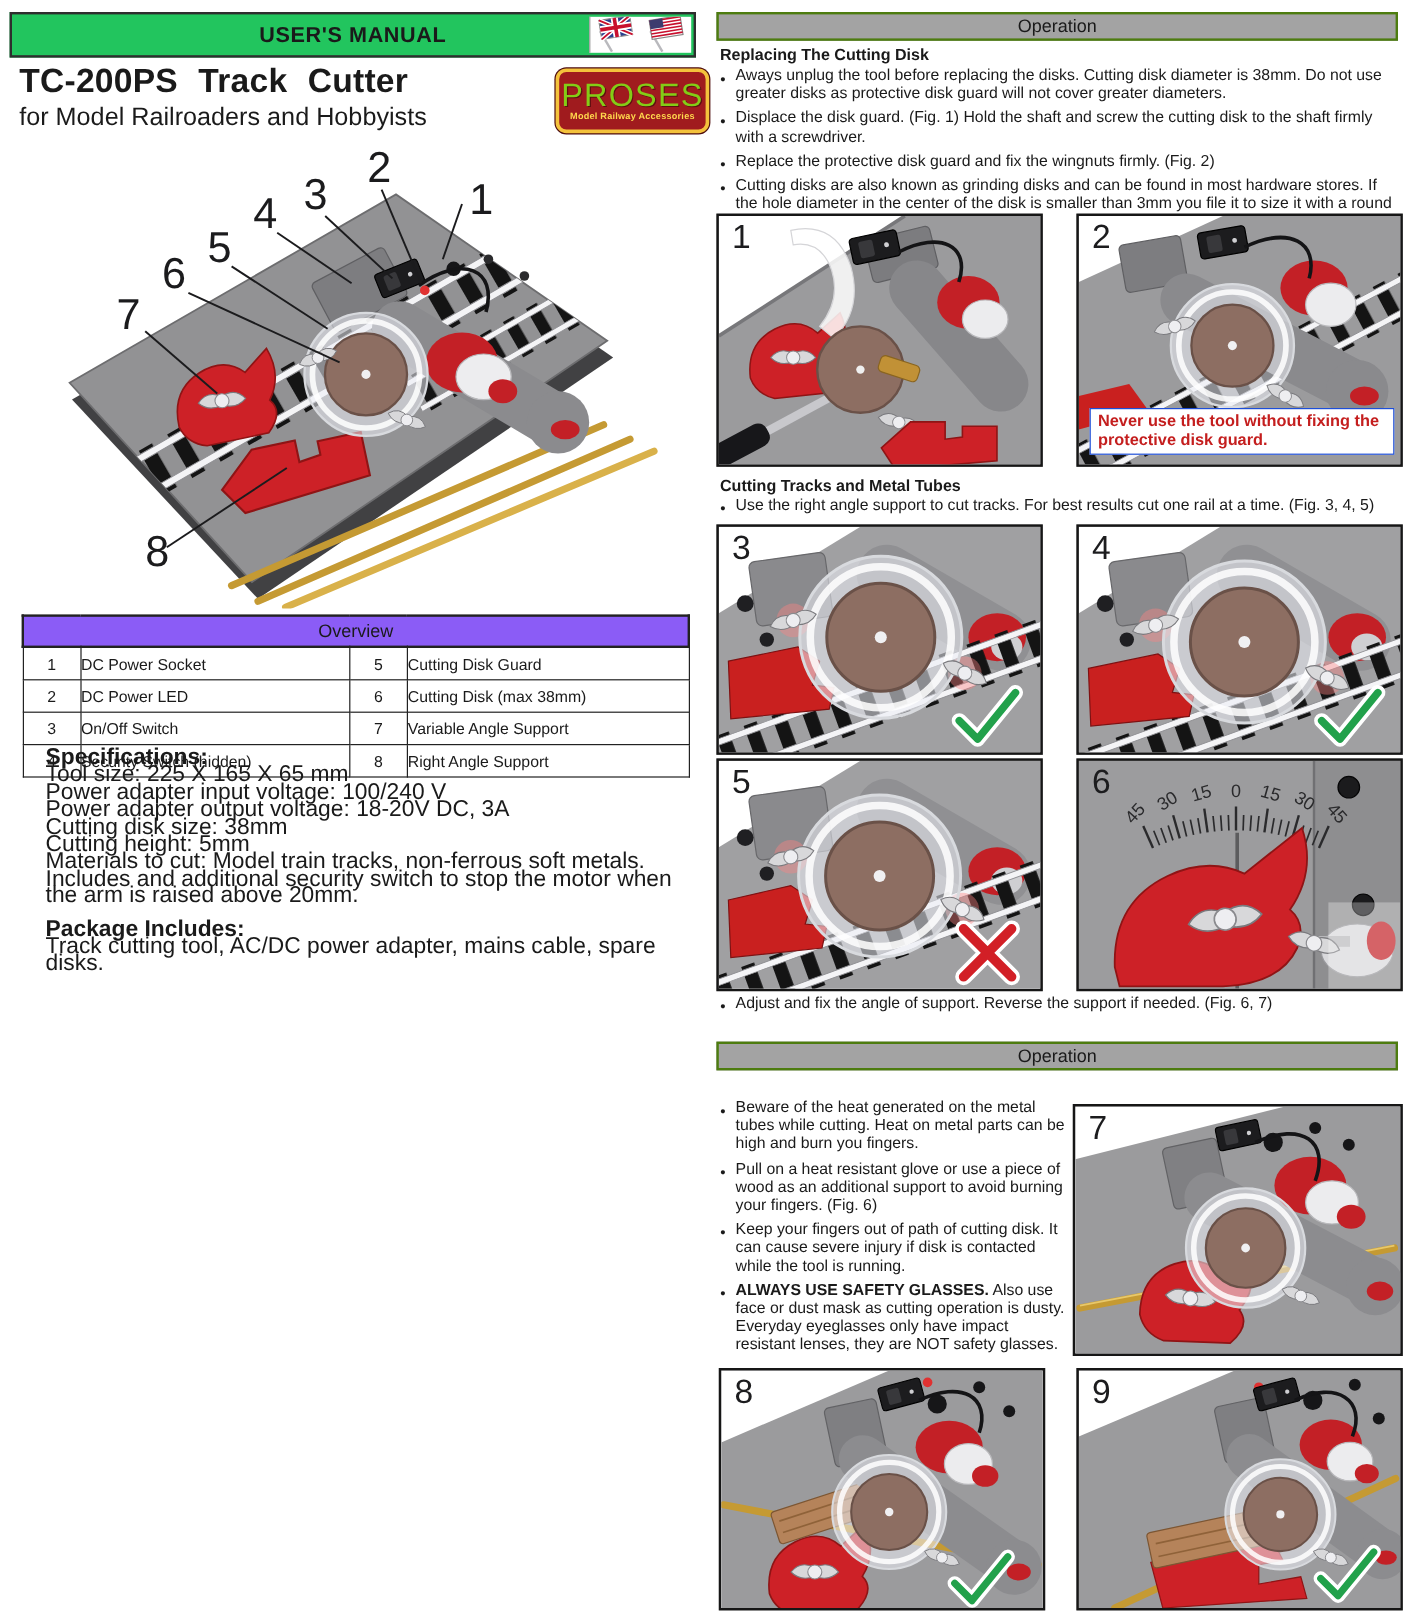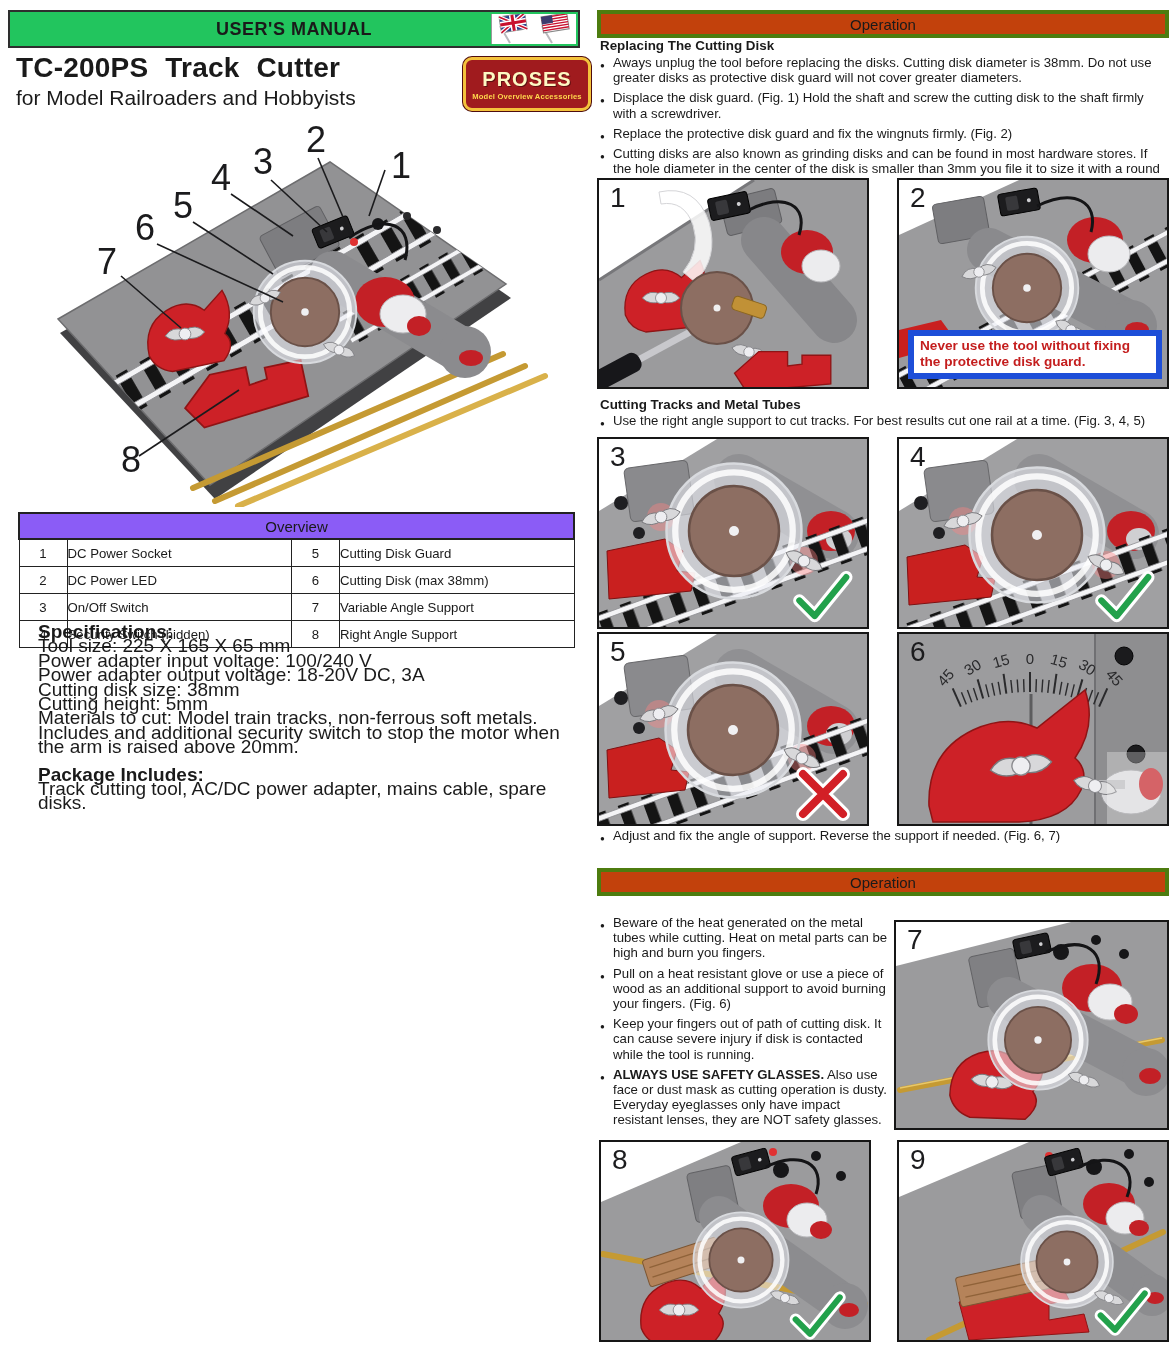--- a/index.html
+++ b/index.html
@@ -11,48 +11,48 @@
     border:2px solid #2e2e2e;display:flex;align-items:center;justify-content:center;}
   .manual-bar .label{font-size:18px;font-weight:bold;letter-spacing:.5px;}
   .flags-box{position:absolute;right:2px;top:2px;bottom:2px;width:84px;background:#fff;
     border-left:1px solid #9a9a9a;display:flex;align-items:center;justify-content:center;gap:4px;}
   .title-block{position:absolute;left:8px;top:52px;}
   .product-title{font-size:28px;font-weight:bold;letter-spacing:.2px;word-spacing:9px;}
   .product-subtitle{font-size:21px;margin-top:2px;}
   .proses{position:absolute;left:455px;top:57px;width:122px;height:48px;background:#a01b1e;
     border:3px solid #f4c23c;border-radius:9px;box-shadow:0 0 0 1px #4f0d0e;
     display:flex;flex-direction:column;align-items:center;justify-content:center;}
-  .proses .name{color:#fef9c3;font-weight:bold;font-size:20px;letter-spacing:1px;line-height:24px;
+  .proses .name{color:#84cc16;font-weight:normal;font-size:27px;letter-spacing:1px;line-height:24px;
     text-shadow:1px 1px 0 #5d0f11;}
   .proses .tagline{color:#ffd84d;font-size:7.6px;font-weight:bold;letter-spacing:.2px;margin-top:1px;}
   .diagram{position:absolute;left:25px;top:112px;width:545px;height:395px;}
   table.overview{position:absolute;left:10px;top:512px;width:557px;border-collapse:collapse;
     font-size:13.2px;}
   table.overview th{background:#8b5cf6;font-weight:normal;font-size:15px;height:22px;
     border:2px solid #222;}
   table.overview td{border:1.5px solid #222;height:24px;}
   td.num{width:45px;text-align:center;}
   td.lbl{padding-left:0;}
   .specs{position:absolute;left:30px;top:625px;width:540px;font-size:19px;line-height:14.4px;}
   .spec-heading{font-weight:bold;}
   .package{margin-top:13px;}
   
   .col-right{position:absolute;left:597px;top:0;width:568px;height:1348px;}
-  .op-bar{position:absolute;left:0;width:564px;height:20px;background:#c2410c;
-    border:4px solid #4d7c0f;display:flex;align-items:center;justify-content:center;
+  .op-bar{position:absolute;left:0;width:564px;height:20px;background:#a3a3a3;
+    border:2px solid #4d7c0f;display:flex;align-items:center;justify-content:center;
     font-size:15px;}
   .sec-heading{position:absolute;left:3px;font-weight:bold;font-size:13.4px;}
   ul.bullets{margin:0;padding:0;list-style:none;position:absolute;left:3px;font-size:13.2px;
     line-height:15.2px;}
   ul.bullets li{position:relative;padding-left:13px;margin-bottom:5px;}
   ul.bullets li::before{content:"●";position:absolute;left:0;top:3px;font-size:8px;}
   .fig{position:absolute;border:2px solid #161616;background:#a3a3a5;overflow:hidden;}
   .fig svg.art{position:absolute;left:0;top:0;width:100%;height:100%;}
   .fignum{position:absolute;top:2px;left:11px;font-size:28px;color:#1c1c1e;z-index:4;}
-  .warnbox{position:absolute;left:9px;right:5px;bottom:8px;background:#fff;border:6px solid #1d4ed8;
+  .warnbox{position:absolute;left:9px;right:5px;bottom:8px;background:#fff;border:1px solid #1d4ed8;
     padding:2px 6px 3px 6px;color:#c41e1e;font-weight:bold;font-size:13.6px;line-height:16px;z-index:4;}
 </style>
 </head>
 <body>
 
 <svg width="0" height="0" style="position:absolute" aria-hidden="true">
 <defs>
   <pattern id="ties" width="26" height="44" patternUnits="userSpaceOnUse">
     <rect x="0" y="0" width="12" height="44" fill="#141414"></rect>
   </pattern>
@@ -129,21 +129,21 @@
       </div>
     </div>
 
     <div class="title-block">
       <div class="product-title">TC-200PS Track Cutter</div>
       <div class="product-subtitle">for Model Railroaders and Hobbyists</div>
     </div>
 
     <div class="proses">
       <div class="name">PROSES</div>
-      <div class="tagline">Model Overview Accessories</div>
+      <div class="tagline">Model Railway Accessories</div>
     </div>
 
     <div class="diagram">
       <svg viewBox="0 0 545 395" width="545" height="395">
         <defs>
             <clipPath id="plateclip">
               <polygon points="25,207 297,50 473,172 177,373"></polygon>
             </clipPath>
           </defs>
         <polygon points="27,221 302,64 478,186 182,387" fill="#414143"></polygon>

